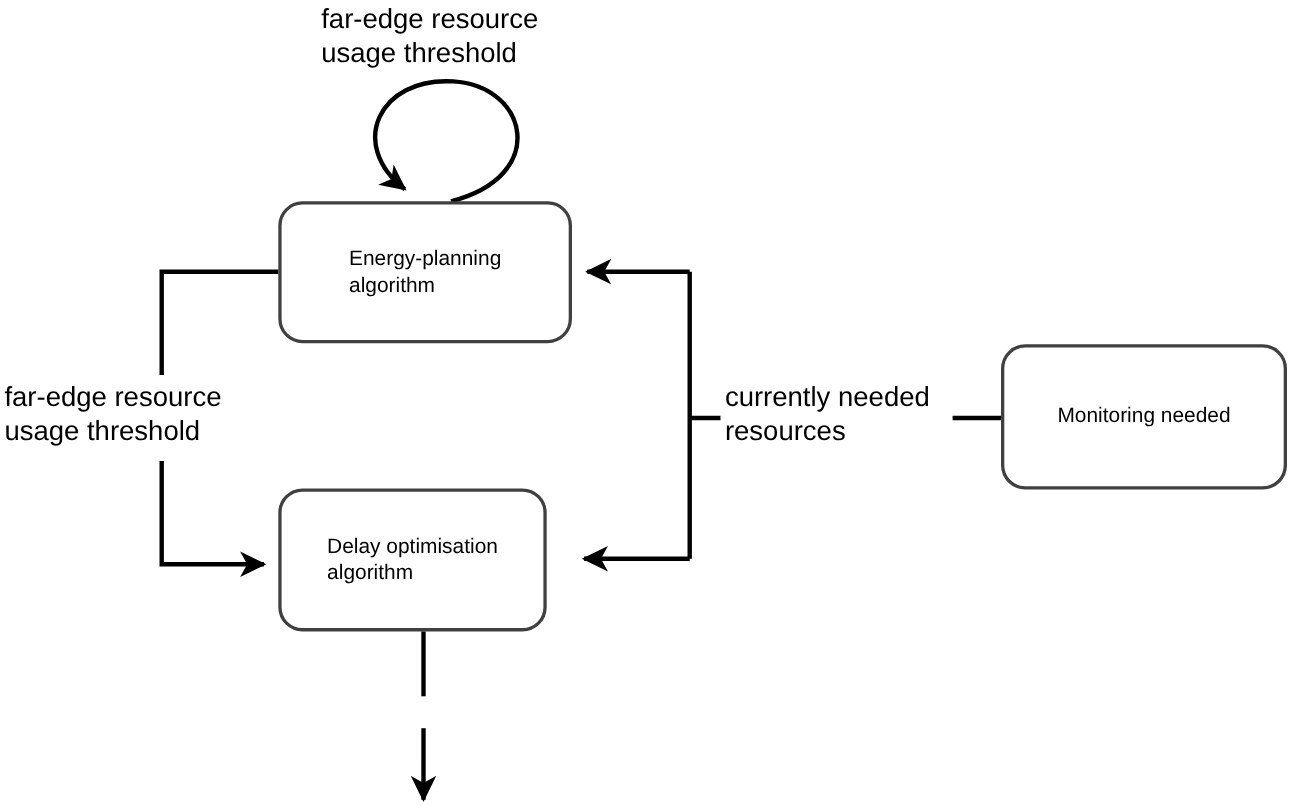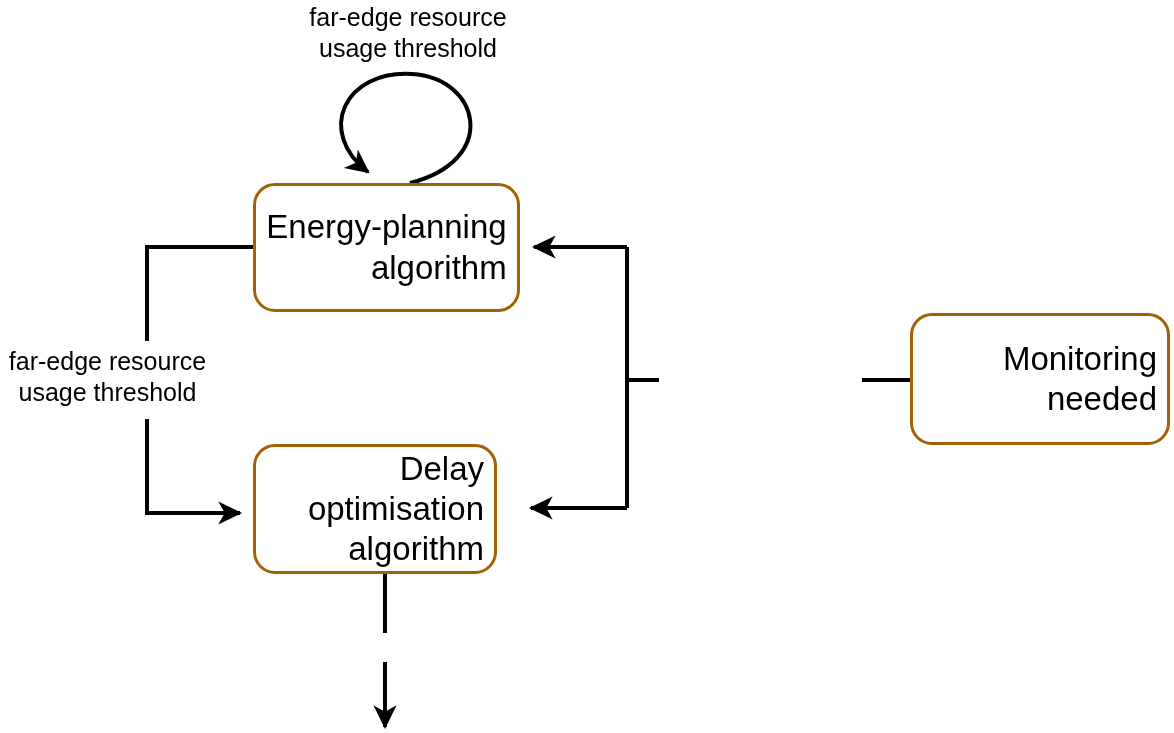--- a/index.html
+++ b/index.html
@@ -22,40 +22,39 @@
   svg.layer {
     position: absolute;
     top: 0;
     left: 0;
     width: 1174px;
     height: 733px;
   }
   .node-box {
     position: absolute;
     box-sizing: border-box;
-    border: 3px solid #a16207;
+    border: 3px solid #404040;
     border-radius: 22px;
     background: #ffffff;
     display: flex;
     align-items: center;
     justify-content: center;
-    text-align: right;
+    text-align: left;
     line-height: 1.22;
-    font-size: 33px;
+    font-size: 19px;
     color: #000000;
     z-index: 3;
   }
   .node-label {
     display: block;
     padding: 0 10px;
     white-space: pre-line;
   }
   .edge-label {
     position: absolute;
-    text-align: center;
     font-size: 25px;
     line-height: 1.25;
     color: #000000;
     background: #ffffff;
     z-index: 4;
     white-space: nowrap;
     padding: 0 4px;
     box-sizing: border-box;
   }
   .edge-label .lbl-line { display: block; }
@@ -115,15 +114,19 @@
   <div class="edge-label" style="left:288px; top:2px; width:240px;">
     <span class="lbl-line">far-edge resource</span>
     <span class="lbl-line"><span>usage </span><b>threshold</b></span>
   </div>
 
   <div class="edge-label" style="left:0px; top:346px; width:215px;">
     <span class="lbl-line">far-edge resource</span>
     <span class="lbl-line"><span>usage </span><b>threshold</b></span>
   </div>
 
+  <div class="edge-label" style="left:655px; top:346px; width:211px;">
+    <span class="lbl-line"><b>currently</b><span> needed</span></span>
+    <span class="lbl-line">resources</span>
+  </div>
 
 
 </div>
 
 </body></html>

